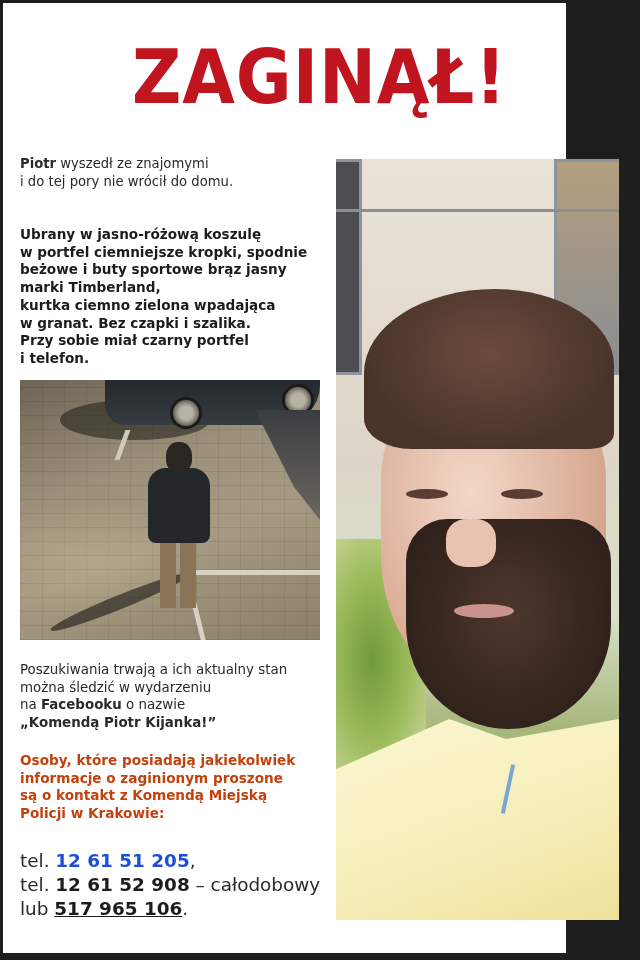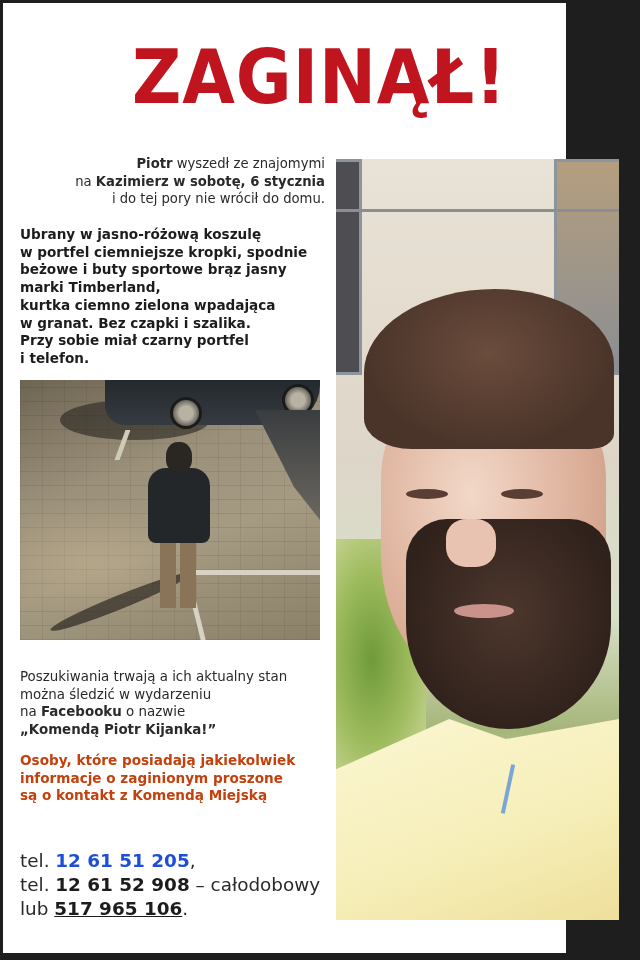--- a/index.html
+++ b/index.html
@@ -17,23 +17,23 @@
     font-family: "DejaVu Sans", sans-serif; font-weight: bold;
     font-size: 74px; line-height: 80px; letter-spacing: 1px;
     transform: scaleX(0.92); transform-origin: center;
   }
   .col {
     position: absolute; left: 17px; width: 305px; color: #1c1c1c;
     font-family: "DejaVu Sans", sans-serif; font-size: 13.2px; line-height: 17.6px;
   }
   .light { font-weight: normal; color: #2a2a2a; }
   .b { font-weight: bold; }
-  .intro { top: 152px; text-align: right; }
+  .intro { top: 152px; }
   .desc { top: 223px; font-weight: bold; font-size: 13.6px; line-height: 17.7px; }
-  .search { top: 658px; font-size: 13.4px; line-height: 17.7px; margin-top: 7px; }
+  .search { top: 658px; font-size: 13.4px; line-height: 17.7px; }
   .appeal { top: 749px; font-weight: bold; font-size: 13.6px; line-height: 17.7px; }
   .phones { top: 846px; font-size: 18.4px; line-height: 24px; }
   .line { display: block; white-space: nowrap; }
   .cctv {
     position: absolute; left: 17px; top: 377px; width: 300px; height: 260px;
     overflow: hidden;
     background:
       radial-gradient(ellipse 120px 60px at 70px 180px, rgba(210,190,150,0.35), transparent),
       repeating-linear-gradient(0deg, rgba(0,0,0,0.08) 0 1px, transparent 1px 14px),
       repeating-linear-gradient(90deg, rgba(0,0,0,0.06) 0 1px, transparent 1px 22px),
@@ -127,21 +127,20 @@
 </style>
 </head>
 <body>
 
 <div class="poster">
 
   <div class="title" style="color:#c0141f;">ZAGINĄŁ!</div>
 
   <div class="col intro light">
     <span class="line"><span class="b">Piotr</span><span> wyszedł ze znajomymi</span></span>
-    <span class="line"><span>na </span><span class="b">Kazimierz w sobotę, 6 stycznia</span></span>
     <span class="line">i do tej pory nie wrócił do domu.</span>
   </div>
 
   <div class="col desc">
     <span class="line">Ubrany w jasno-różową koszulę</span>
     <span class="line">w portfel ciemniejsze kropki, spodnie</span>
     <span class="line">beżowe i buty sportowe brąz jasny</span>
     <span class="line">marki Timberland,</span>
     <span class="line">kurtka ciemno zielona wpadająca</span>
     <span class="line">w granat. Bez czapki i szalika.</span>
@@ -168,20 +167,21 @@
     <span class="line">Poszukiwania trwają a ich aktualny stan</span>
     <span class="line">można śledzić w wydarzeniu</span>
     <span class="line"><span>na </span><span class="b">Facebooku</span><span> o nazwie</span></span>
     <span class="line b">„Komendą Piotr Kijanka!”</span>
   </div>
 
   <div class="col appeal" style="color:#c2410c;">
     <span class="line">Osoby, które posiadają jakiekolwiek</span>
     <span class="line">informacje o zaginionym proszone</span>
     <span class="line">są o kontakt z Komendą Miejską</span>
+    <span class="line">Policji w Krakowie:</span>
   </div>
 
   <div class="col phones light">
     <span class="line"><span>tel. </span><span class="b" style="color:#1d4ed8;">12 61 51 205</span><span>,</span></span>
     <span class="line"><span>tel. </span><span class="b" style="color:#1c1c1c;">12 61 52 908</span><span> – całodobowy</span></span>
     <span class="line"><span>lub </span><span class="b" style="color:#1c1c1c;text-decoration:underline;">517 965 106</span><span>.</span></span>
   </div>
 
   <div class="portrait">
     <div class="window w1"></div>

